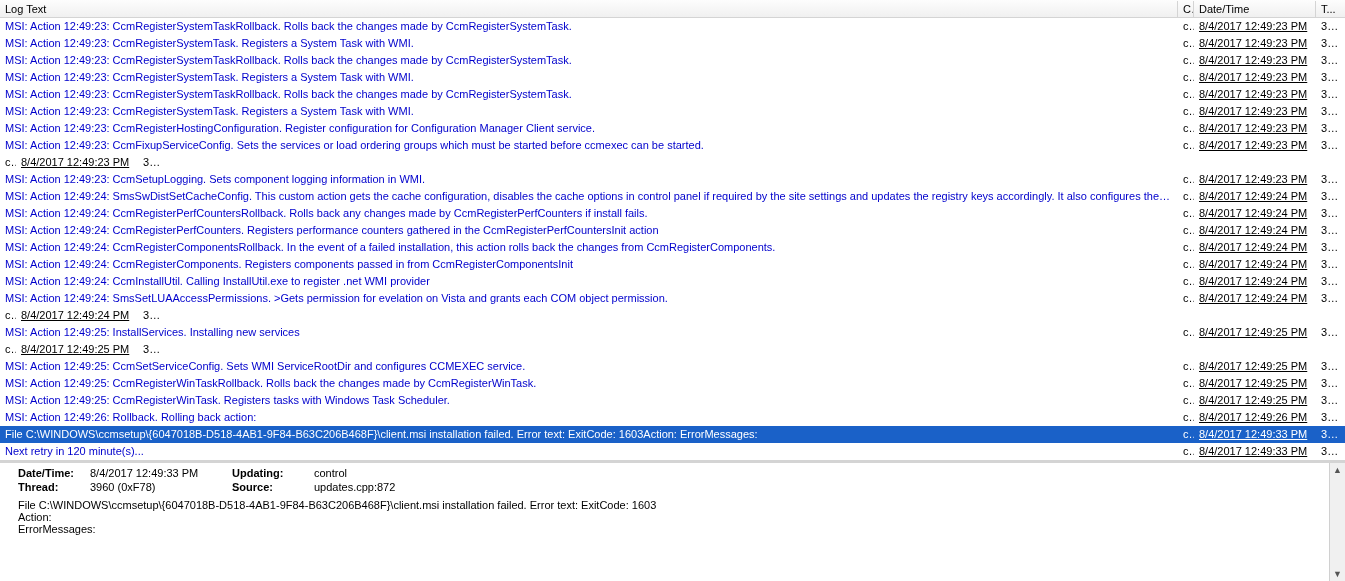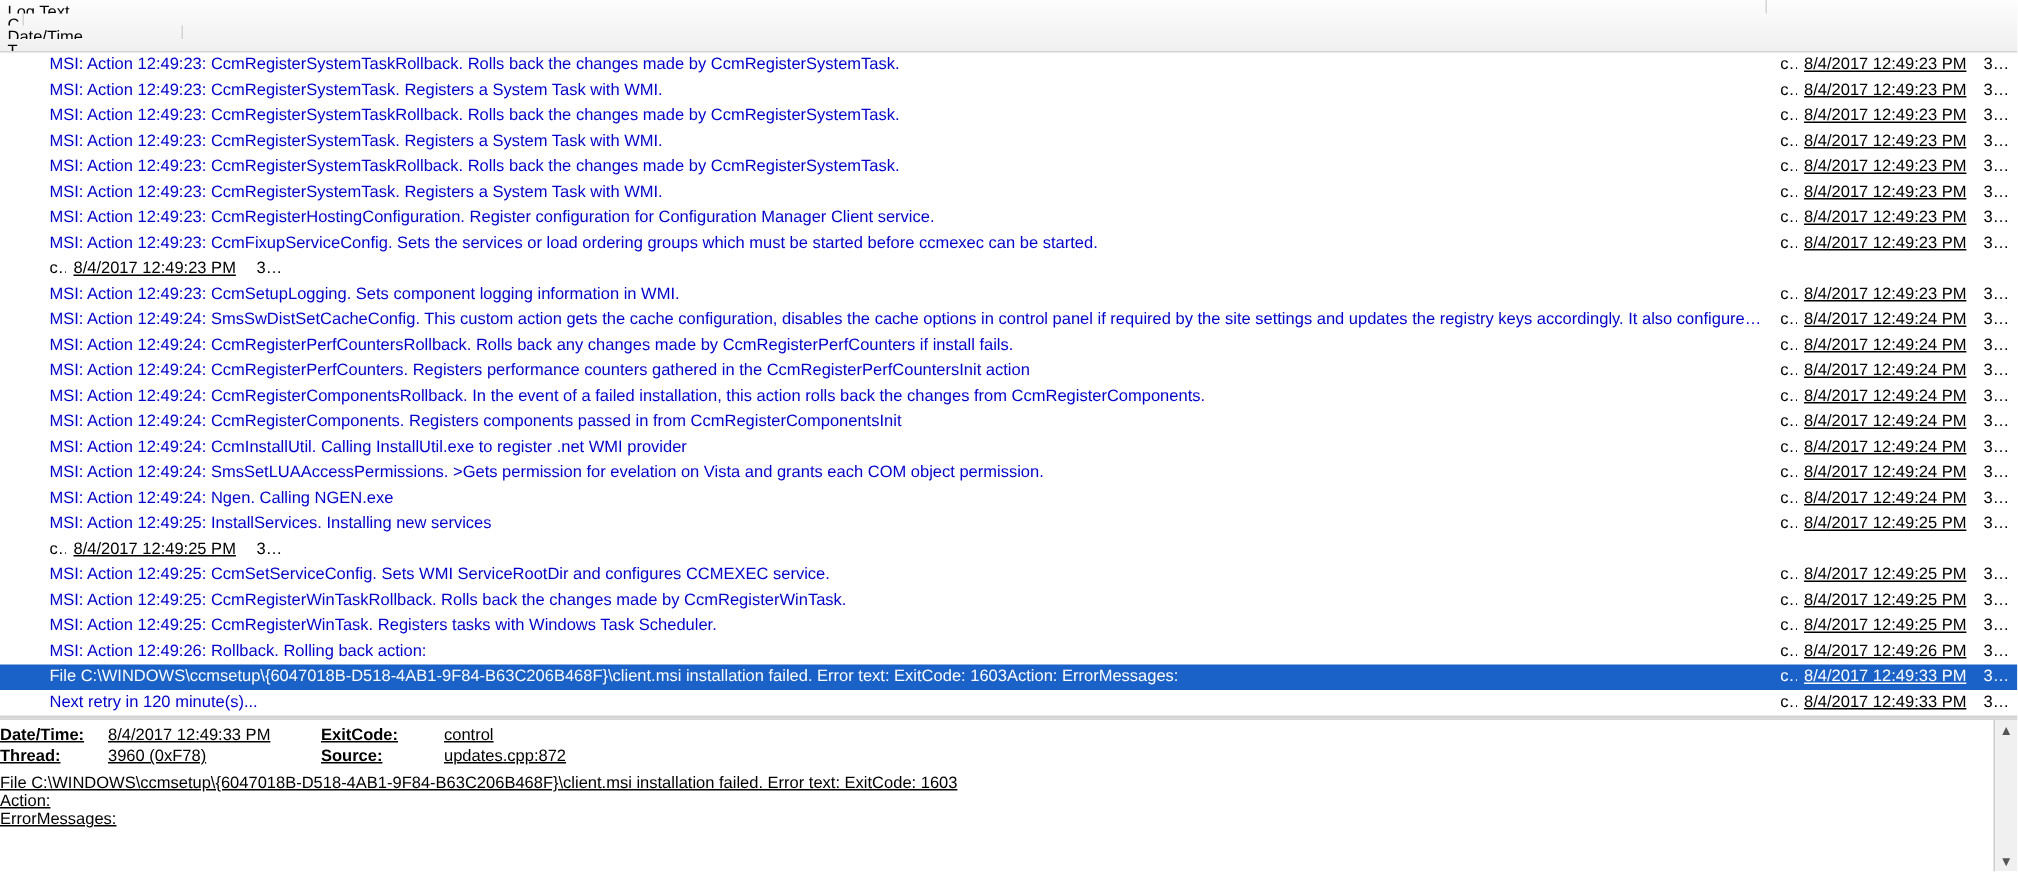--- a/index.html
+++ b/index.html
@@ -8,61 +8,61 @@
     height: 581px;
     font-family: "Segoe UI", Tahoma, sans-serif;
     font-size: 11px;
     background: #fff;
     overflow: hidden;
     color: #000;
   }
   .wrapper { width: 100%; height: 100%; display: flex; flex-direction: column; }
   
   .header-row {
-    display: flex; flex-direction: column; height: 35px; border-bottom: 1px solid #d4d4d4;
+    display: flex; flex-direction: row; height: 18px; border-bottom: 1px solid #d4d4d4;
     background: linear-gradient(#fdfdfd,#f0f0f0);
     user-select: none;
+    align-items: flex-end;
   }
   .header-cell {
     border-right: 1px solid #d4d4d4;
     padding: 2px 5px;
     white-space: nowrap; overflow: hidden; text-overflow: ellipsis;
     font-size: 11px;
   }
   .col-log   { width: 1178px; }
   .col-c     { width: 16px;  }
   .col-dt    { width: 122px; }
   .col-t     { width: 28px; border-right: none; }
   
   .rows {
     flex: 0 0 auto;
     overflow: hidden;
   }
   .row {
-    display: flex; height: 17px; line-height: 17px; white-space: nowrap; padding-left: 28px;
+    display: flex; height: 17px; line-height: 17px; white-space: nowrap;
   }
   .row .cell {
     padding: 0 5px; overflow: hidden; text-overflow: ellipsis;
   }
   .row .col-log { color: #0000cc; }
   .row.selected { background:#1a61c8; }
   .row.selected .cell { color: #fff !important; }
   .row .col-c   { color:#000; }
   .row .col-dt  { color:#000;text-decoration:underline; }
   .row .col-t   { color:#000; }
   
   .divider { height: 2px; background: #d4d4d4; }
   .detail-pane {
     flex: 1 1 auto;
     border-top: 1px solid #d4d4d4;
-    padding: 4px 0;
+    padding: 4px 18px;
     font-size: 11px;
     position: relative;
     overflow-x: hidden;
-    text-decoration: underline;
   }
   .detail-grid {
     display: grid;
     grid-template-columns: 70px 140px 80px 200px;
     row-gap: 2px; column-gap: 2px;
     margin-bottom: 6px;
   }
   .detail-grid .lbl { font-weight: bold; }
   .detail-text { white-space: pre-wrap; }
   .vscroll {
@@ -180,21 +180,20 @@
         <div class="cell col-dt">8/4/2017 12:49:24 PM</div>
         <div class="cell col-t">3960</div>
       </div>
       <div class="row">
         <div class="cell col-log">MSI: Action 12:49:24: SmsSetLUAAccessPermissions. &gt;Gets permission for evelation on Vista and grants each COM object permission.</div>
         <div class="cell col-c">cc</div>
         <div class="cell col-dt">8/4/2017 12:49:24 PM</div>
         <div class="cell col-t">3960</div>
       </div>
       <div class="row">
-        <div class="cell col-log">MSI: Action 12:49:24: Ngen. Calling NGEN.exe</div>
         <div class="cell col-c">cc</div>
         <div class="cell col-dt">8/4/2017 12:49:24 PM</div>
         <div class="cell col-t">3960</div>
       </div>
       <div class="row">
         <div class="cell col-log">MSI: Action 12:49:25: InstallServices. Installing new services</div>
         <div class="cell col-c">cc</div>
         <div class="cell col-dt">8/4/2017 12:49:25 PM</div>
         <div class="cell col-t">3960</div>
       </div>
@@ -240,21 +239,21 @@
         <div class="cell col-t">3960</div>
       </div>
     </div>
 
   <div class="divider"></div>
 
   <div class="detail-pane">
     <div class="detail-grid">
       <div class="lbl">Date/Time:</div>
       <div>8/4/2017 12:49:33 PM</div>
-      <div class="lbl">ExitCode:</div>
+      <div class="lbl">Updating:</div>
       <div>control</div>
       <div class="lbl">Thread:</div>
       <div>3960 (0xF78)</div>
       <div class="lbl">Source:</div>
       <div>updates.cpp:872</div>
     </div>
     <div class="detail-text">File C:\WINDOWS\ccmsetup\{6047018B-D518-4AB1-9F84-B63C206B468F}\client.msi installation failed. Error text: ExitCode: 1603
 Action:
 ErrorMessages:</div>
     <div class="vscroll">

